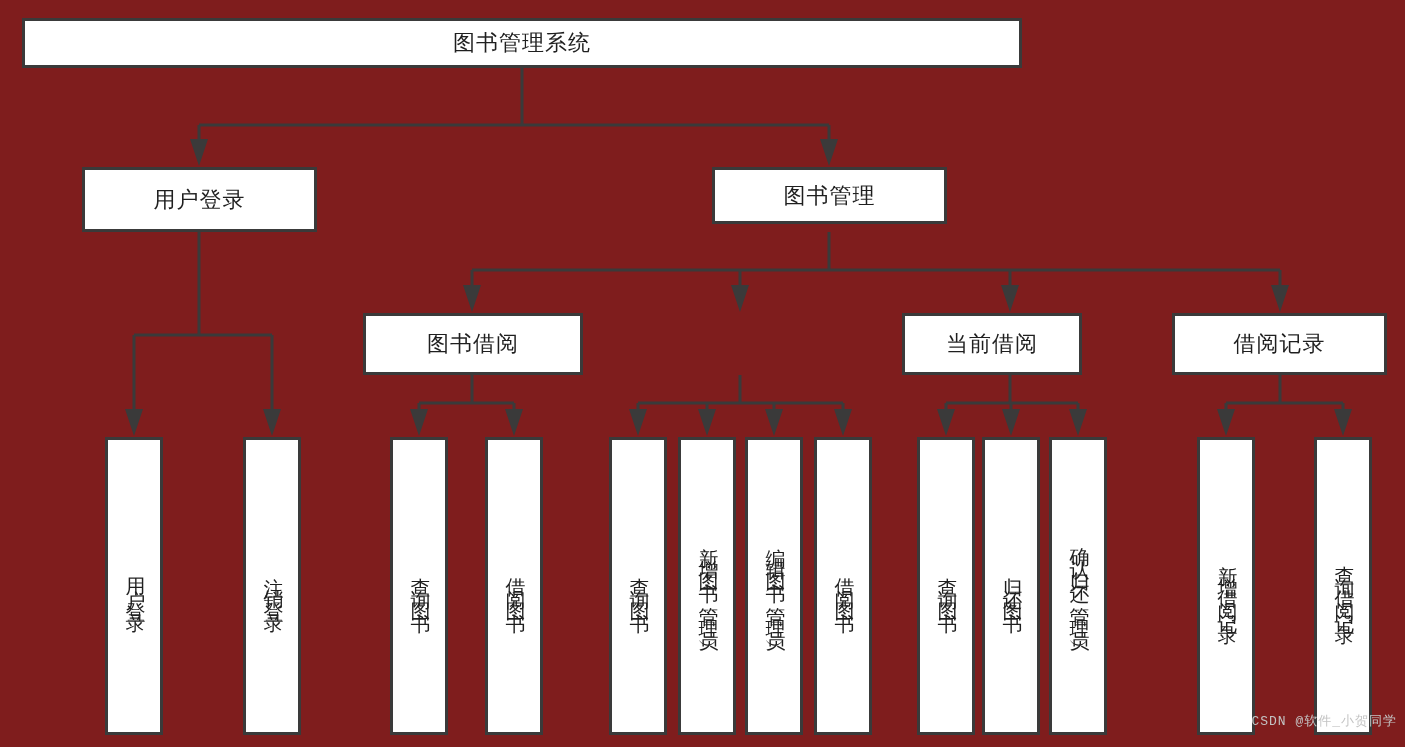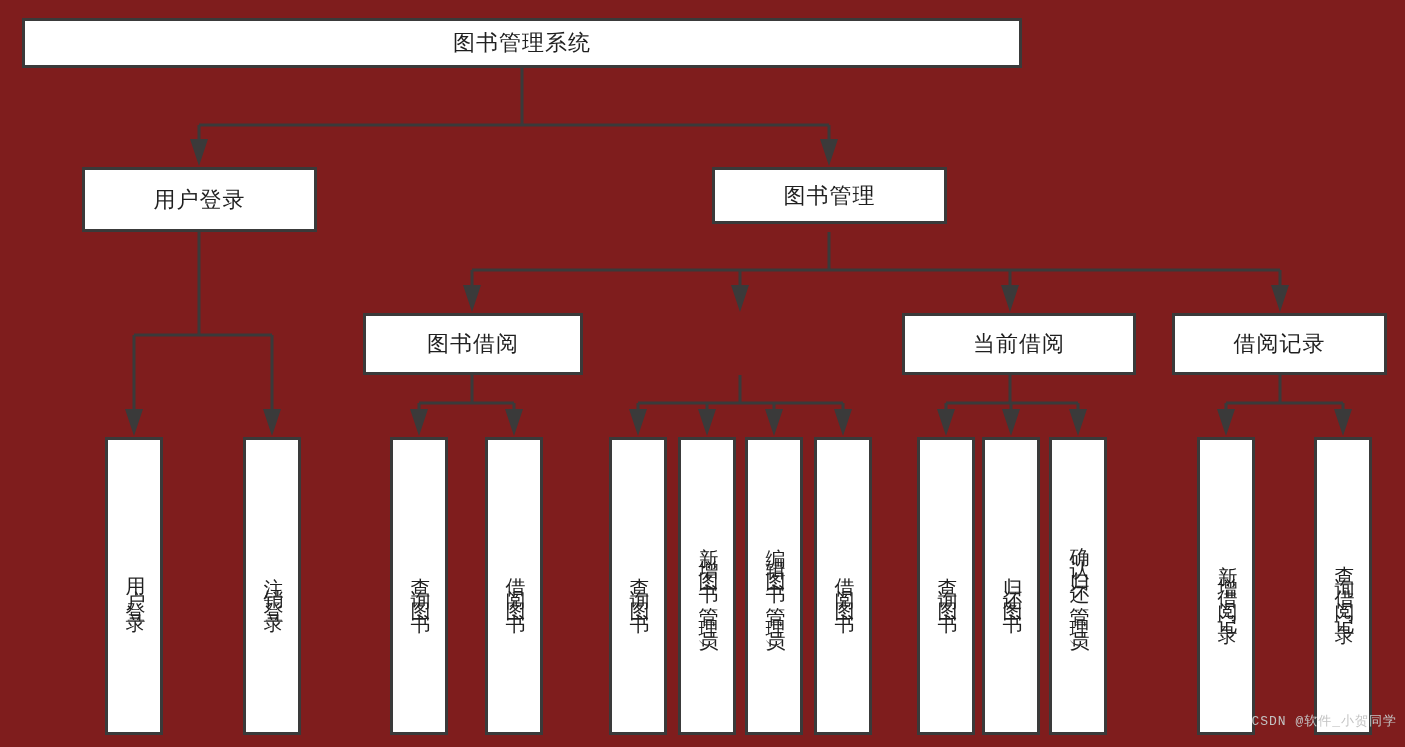--- a/index.html
+++ b/index.html
@@ -47,21 +47,21 @@
     color: #c4c4c4;
     letter-spacing: 1px;
     white-space: nowrap;
   }
   
   .n-root        { left: 22px;   top: 18px;  width: 1000px; height: 50px; }
   .n-user-login  { left: 82px;   top: 167px; width: 235px;  height: 65px; }
   .n-book-mgmt   { left: 712px;  top: 167px; width: 235px;  height: 57px; }
   .n-rec         { left: 363px;  top: 313px; width: 220px;  height: 62px; }
   .n-borrow      { left: 632px;  top: 313px; width: 216px;  height: 62px; }
-  .n-current     { left: 902px;  top: 313px; width: 234px;  height: 62px; }
+  .n-current     { left: 902px;  top: 313px; width: 180px;  height: 62px; }
   .n-record      { left: 1172px; top: 313px; width: 215px;  height: 62px; }
   .leaf          { top: 437px; width: 58px; height: 298px; }
   .l-1a { left: 105px; }  .l-1b { left: 243px; }
   .l-2a { left: 390px; }  .l-2b { left: 485px; }
   .l-3a { left: 609px; }  .l-3b { left: 678px; }  .l-3c { left: 745px; }  .l-3d { left: 814px; }
   .l-4a { left: 917px; }  .l-4b { left: 982px; }  .l-4c { left: 1049px; }
   .l-5a { left: 1197px; } .l-5b { left: 1314px; }
 </style>
 </head>
 <body>

